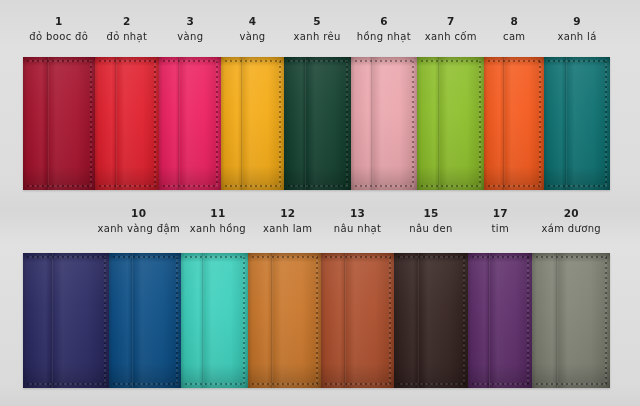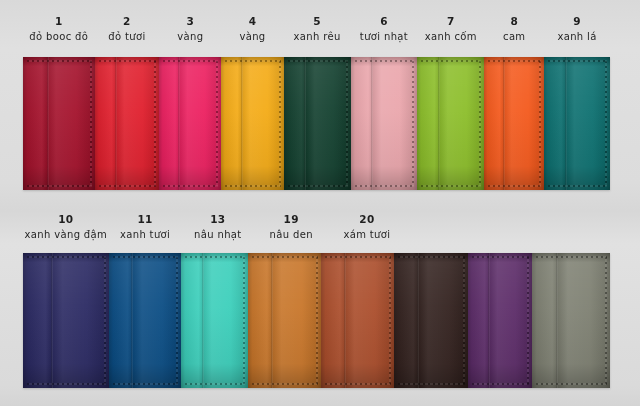--- a/index.html
+++ b/index.html
@@ -39,21 +39,21 @@
   }
 
   
   .label-row {
     position: absolute;
     left: 23px;
     width: 587px;
     display: flex;
   }
   .label-row.row1 { top: 16px; }
-  .label-row.row2 { top: 214px; }
+  .label-row.row2 { top: 208px; justify-content: flex-end; }
 
   .label-cell {
     flex: 0 0 auto;
     text-align: center;
     color: #2b2b2b;
     line-height: 1.0;
     padding: 0 1px;
   }
   .label-num {
     font-size: 10.5px;
@@ -183,37 +183,37 @@
 
 <div class="sheet">
 
   <div class="label-row row1">
     <div class="label-cell" style="width:12.2%">
       <span class="label-num">1</span>
       <span class="label-name">đỏ booc đô</span>
     </div>
     <div class="label-cell" style="width:11.0%">
       <span class="label-num">2</span>
-      <span class="label-name">đỏ tươi</span>
+      <span class="label-name">đỏ nhạt</span>
     </div>
     <div class="label-cell" style="width:10.6%">
       <span class="label-num">3</span>
       <span class="label-name">vàng</span>
     </div>
     <div class="label-cell" style="width:10.6%">
       <span class="label-num">4</span>
       <span class="label-name">vàng</span>
     </div>
     <div class="label-cell" style="width:11.4%">
       <span class="label-num">5</span>
       <span class="label-name">xanh rêu</span>
     </div>
     <div class="label-cell" style="width:11.4%">
       <span class="label-num">6</span>
-      <span class="label-name">tươi nhạt</span>
+      <span class="label-name">hồng nhạt</span>
     </div>
     <div class="label-cell" style="width:11.4%">
       <span class="label-num">7</span>
       <span class="label-name">xanh cốm</span>
     </div>
     <div class="label-cell" style="width:10.2%">
       <span class="label-num">8</span>
       <span class="label-name">cam</span>
     </div>
     <div class="label-cell" style="width:11.2%">
@@ -288,33 +288,41 @@
     </div>
   </div>
 
   <div class="label-row row2">
     <div class="label-cell" style="width:14.6%">
       <span class="label-num">10</span>
       <span class="label-name">xanh vàng đậm</span>
     </div>
     <div class="label-cell" style="width:12.4%">
       <span class="label-num">11</span>
-      <span class="label-name">xanh tươi</span>
+      <span class="label-name">xanh hồng</span>
+    </div>
+    <div class="label-cell" style="width:11.4%">
+      <span class="label-num">12</span>
+      <span class="label-name">xanh lam</span>
     </div>
     <div class="label-cell" style="width:12.4%">
       <span class="label-num">13</span>
       <span class="label-name">nâu nhạt</span>
     </div>
     <div class="label-cell" style="width:12.6%">
-      <span class="label-num">19</span>
+      <span class="label-num">15</span>
       <span class="label-name">nâu den</span>
+    </div>
+    <div class="label-cell" style="width:11.0%">
+      <span class="label-num">17</span>
+      <span class="label-name">tim</span>
     </div>
     <div class="label-cell" style="width:13.2%">
       <span class="label-num">20</span>
-      <span class="label-name">xám tươi</span>
+      <span class="label-name">xám dương</span>
     </div>
   </div>
 
   <div class="strip row2">
     <div class="swatch" style="width:14.6%">
       <div class="swatch-face" style="--c:#2b2a63"></div>
       <div class="spine"></div>
       <div class="stitch"></div>
       <div class="stitch top"></div>
       <div class="stitch bottom"></div>

